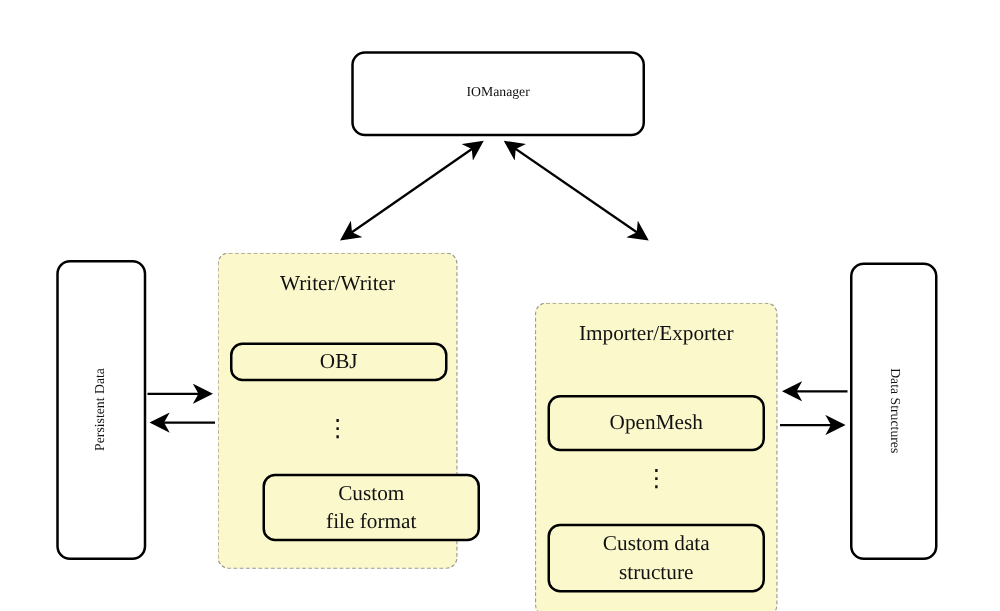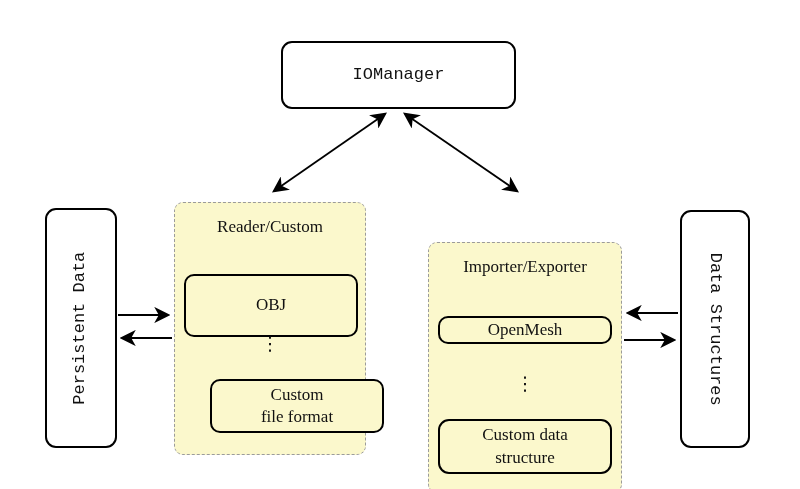--- a/index.html
+++ b/index.html
@@ -10,21 +10,21 @@
   }
   html,body{margin:0;padding:0;background:#fff;}
   #canvas{
     position:relative;width:800px;height:489px;background:#fff;overflow:hidden;
     font-family:"Liberation Serif","DejaVu Serif",serif;color:#111;
   }
   .node{
     position:absolute;box-sizing:border-box;background:var(--node-fill);
     border:2.5px solid var(--stroke);border-radius:11px;
     display:flex;align-items:center;justify-content:center;
-    font-size:17px;line-height:1.2;text-align:left;font-family:Liberation Mono, monospace;
+    font-size:11px;line-height:1.2;text-align:left;
   }
   .vlabel{white-space:nowrap;display:block;}
   .rot-ccw{transform:rotate(-90deg);}
   .rot-cw{transform:rotate(90deg);}
   .group{
     position:absolute;box-sizing:border-box;background:var(--group-fill);
     border:1.6px dashed var(--group-border);border-radius:9px;
   }
   .group-title{
     position:absolute;left:0;right:0;top:14px;text-align:center;
@@ -53,38 +53,38 @@
 
   <div class="node" style="left:45px;top:208px;width:72px;height:240px;">
     <span class="vlabel rot-ccw">Persistent Data</span>
   </div>
 
   <div class="node" style="left:680px;top:210px;width:70px;height:238px;">
     <span class="vlabel rot-cw">Data Structures</span>
   </div>
 
   <div class="group" style="left:174px;top:202px;width:192px;height:253px;">
-    <div class="group-title">Reader/Custom</div>
-    <div class="inner-box" style="left:9px;top:71px;width:174px;height:63px;">
+    <div class="group-title">Writer/Writer</div>
+    <div class="inner-box" style="left:9px;top:71px;width:174px;height:31px;">
       <span>OBJ</span>
     </div>
     <div class="dots" style="top:131px;">⋮</div>
     <div class="inner-box" style="left:9px;top:176px;width:174px;height:54px;margin-left:26px;">
       <span>Custom
 file format</span>
     </div>
   </div>
 
   <div class="group" style="left:428px;top:202px;width:194px;height:251px;margin-top:40px;">
     <div class="group-title">Importer/Exporter</div>
-    <div class="inner-box" style="left:9px;top:73px;width:174px;height:28px;">
+    <div class="inner-box" style="left:9px;top:73px;width:174px;height:45px;">
       <span>OpenMesh</span>
     </div>
     <div class="dots" style="top:131px;">⋮</div>
-    <div class="inner-box" style="left:9px;top:176px;width:174px;height:55px;border-radius:11px;">
+    <div class="inner-box" style="left:9px;top:176px;width:174px;height:55px;">
       <span>Custom data
 structure</span>
     </div>
   </div>
 
   <svg id="arrows" width="800" height="489" viewBox="0 0 800 489">
     <defs>
       <marker id="ah" viewBox="0 0 10 10" refX="8.5" refY="5" markerWidth="9" markerHeight="9" orient="auto-start-reverse">
         <path d="M0,0 L10,5 L0,10 L2.8,5 z" fill="#000"></path>
       </marker>

